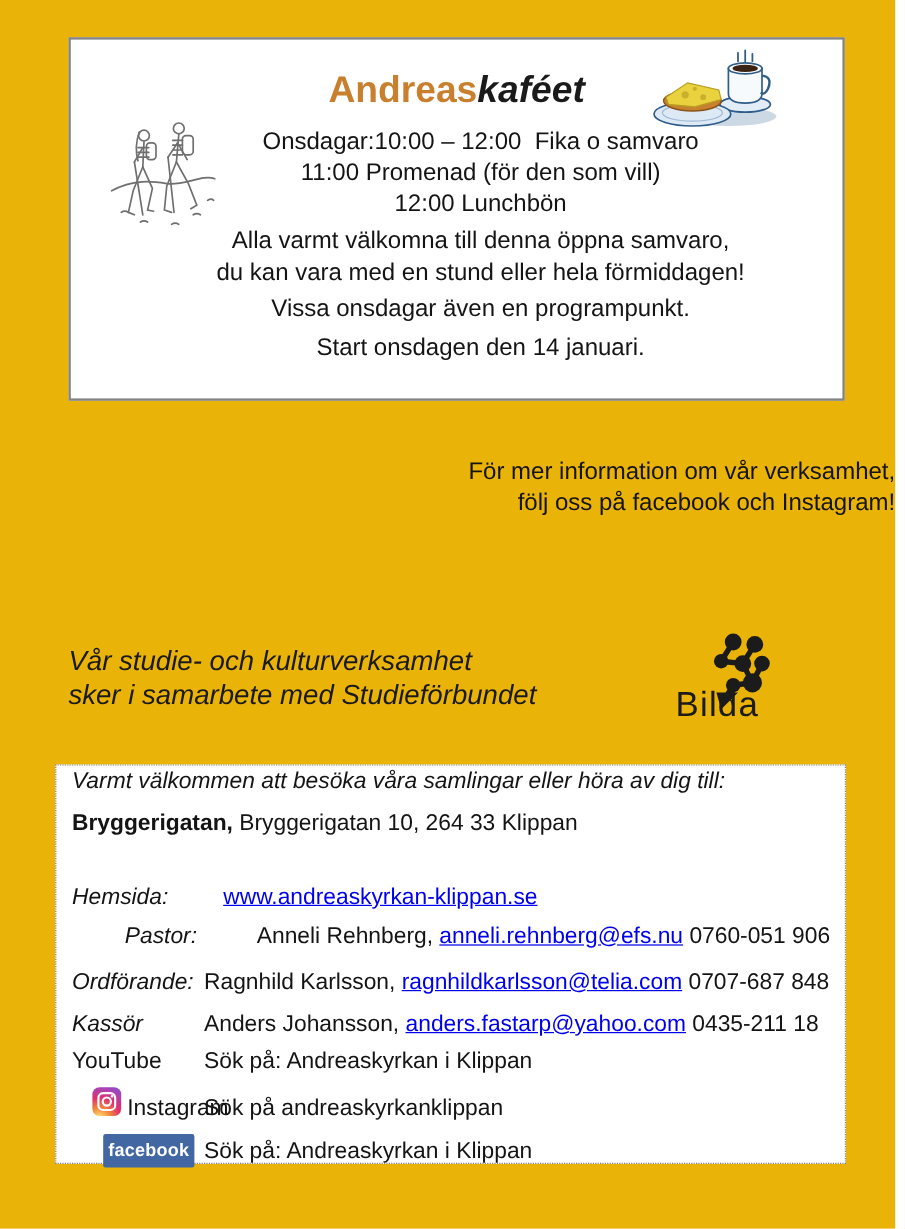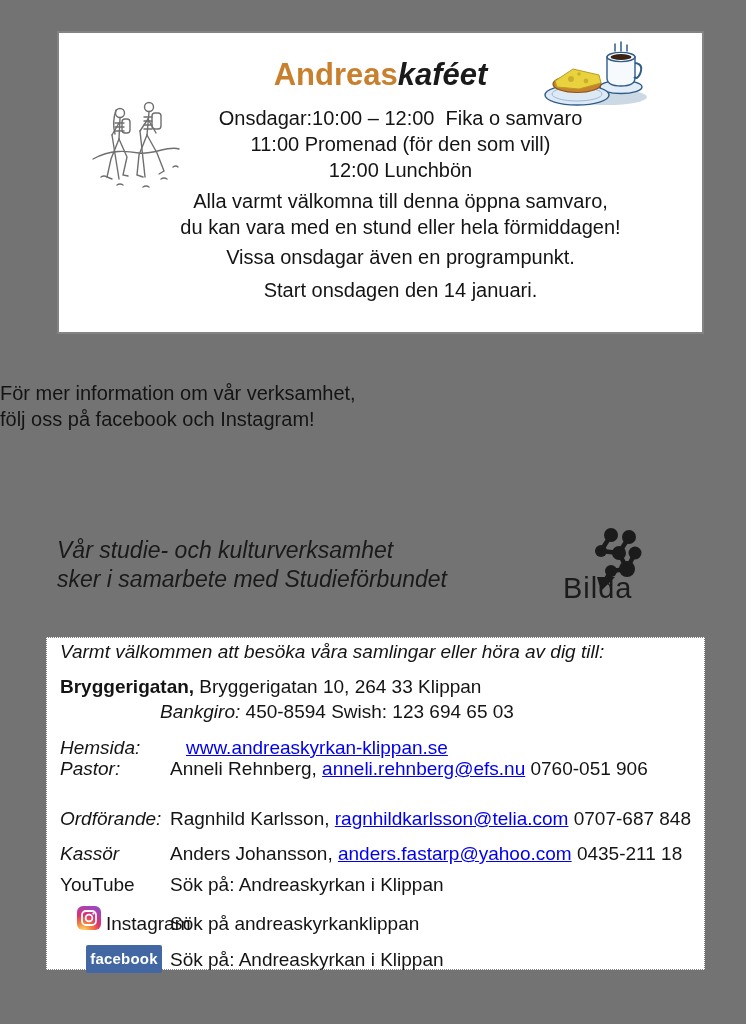--- a/index.html
+++ b/index.html
@@ -1,37 +1,37 @@
 <!DOCTYPE html>
 <html><head>
 <meta charset="utf-8">
 <style>
   html,body{margin:0;padding:0;background:#fff;}
-  .page{position:relative;width:746px;height:1024px;background:#737373;overflow:hidden;
+  .page{position:relative;width:746px;height:1024px;background:#eab308;overflow:hidden;
         font-family:"Liberation Sans", sans-serif;color:#111;}
   .abs{position:absolute;}
   .ctr{left:0;right:0;text-align:center;}
   .it{font-style:italic;}
   .b{font-weight:bold;}
   .pre{white-space:pre;}
 
   
   .top-box{position:absolute;left:57px;top:31px;width:647px;height:303px;
            border:2px solid #838383;box-sizing:border-box;background:#fff;}
   .kafe-title{top:24px;font-size:31px;font-weight:700;letter-spacing:0px;}
   .kafe-title .t1{color:#c9802e;}
   .kafe-title .t2{color:#1a1a1a;font-style:italic;}
   .topline{font-size:20px;line-height:26px;color:#141414;padding-left:40px;}
   .sched{top:72px;}
   .welcome{top:155px;}
   .prognote{top:211px;}
   .startnote{top:244px;}
 
   
-  .info-text{top:380px;font-size:20px;line-height:26px;text-align:left;left:0;right:0;color:#141414;}
+  .info-text{top:380px;font-size:20px;line-height:26px;text-align:right;left:0;right:0;color:#141414;}
 
   
   .study-text{left:57px;top:536px;font-size:23px;line-height:29px;font-style:italic;color:#1a1a1a;}
   .bilda{left:527px;top:525px;width:118px;height:80px;}
   .bilda-word{position:absolute;left:0;bottom:0;font-size:29px;color:#1b1b1b;letter-spacing:1px;margin-left:36px;}
   .bilda-mark{position:absolute;left:42px;top:0;}
 
   
   .contact-box{position:absolute;left:46px;top:637px;width:659px;height:333px;
                border:1px dotted #7d7d7d;box-sizing:border-box;background:#fff;overflow:visible;
@@ -158,30 +158,27 @@
   <div class="contact-box">
 
     <div class="crow it" style="top:3px;">
       <span>Varmt välkommen att besöka våra samlingar eller höra av dig till:</span>
     </div>
 
     <div class="crow" style="top:38px;">
       <span class="b">Bryggerigatan,</span><span> Bryggerigatan 10, 264 33 Klippan</span>
     </div>
 
-    <div class="crow bankrow" style="top:63px;">
-      <span class="val pre"><span class="it">Bankgiro:</span><span> 450-8594    Swish: 123 694 65 03</span></span>
-    </div>
 
     <div class="crow" style="top:99px;">
       <span class="lbl it">Hemsida:</span>
       <span class="val hemsida-val"><a class="link" href="#">www.andreaskyrkan-klippan.se</a></span>
     </div>
 
-    <div class="crow" style="top:120px;">
+    <div class="crow" style="top:132px;margin-left:44px;">
       <span class="lbl it">Pastor:</span>
       <span class="val"><span>Anneli Rehnberg, </span><a class="link" href="#">anneli.rehnberg@efs.nu</a><span> 0760-051 906</span></span>
     </div>
 
     <div class="crow" style="top:170px;text-align:right;">
       <span class="lbl it">Ordförande:</span>
       <span class="val"><span>Ragnhild Karlsson, </span><a class="link" href="#">ragnhildkarlsson@telia.com</a><span> 0707-687 848</span></span>
     </div>
 
     <div class="crow" style="top:205px;">

